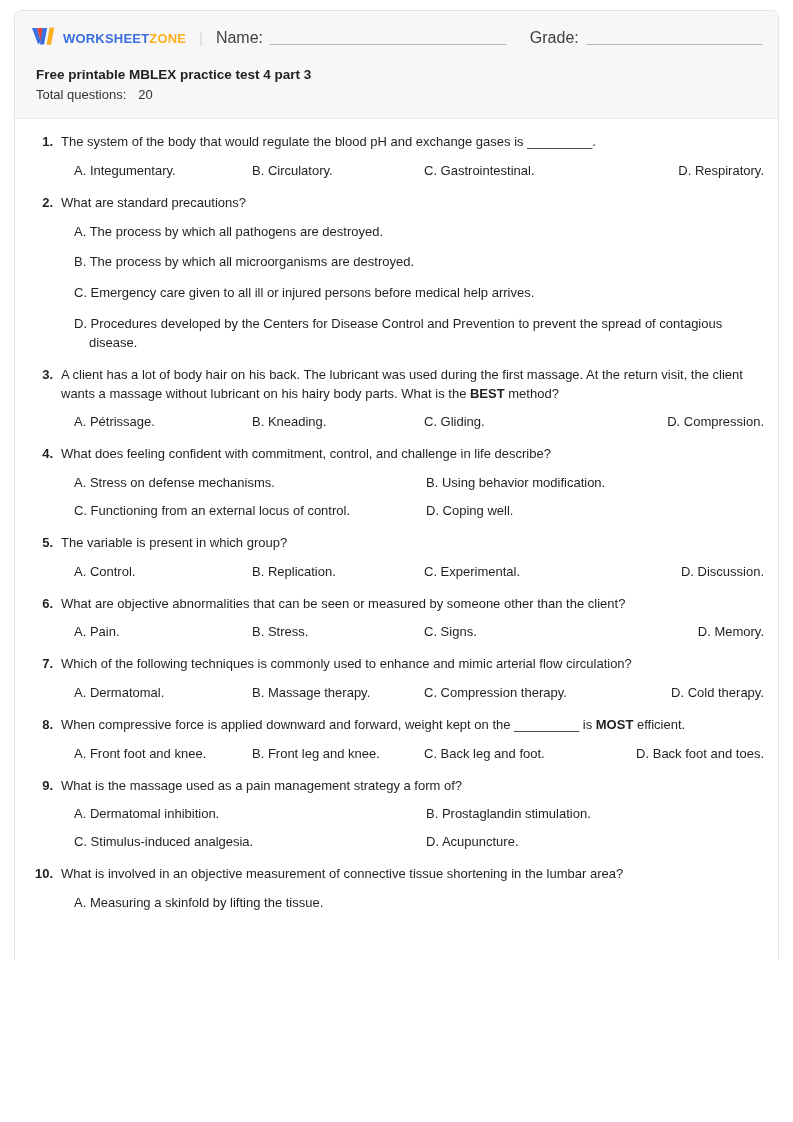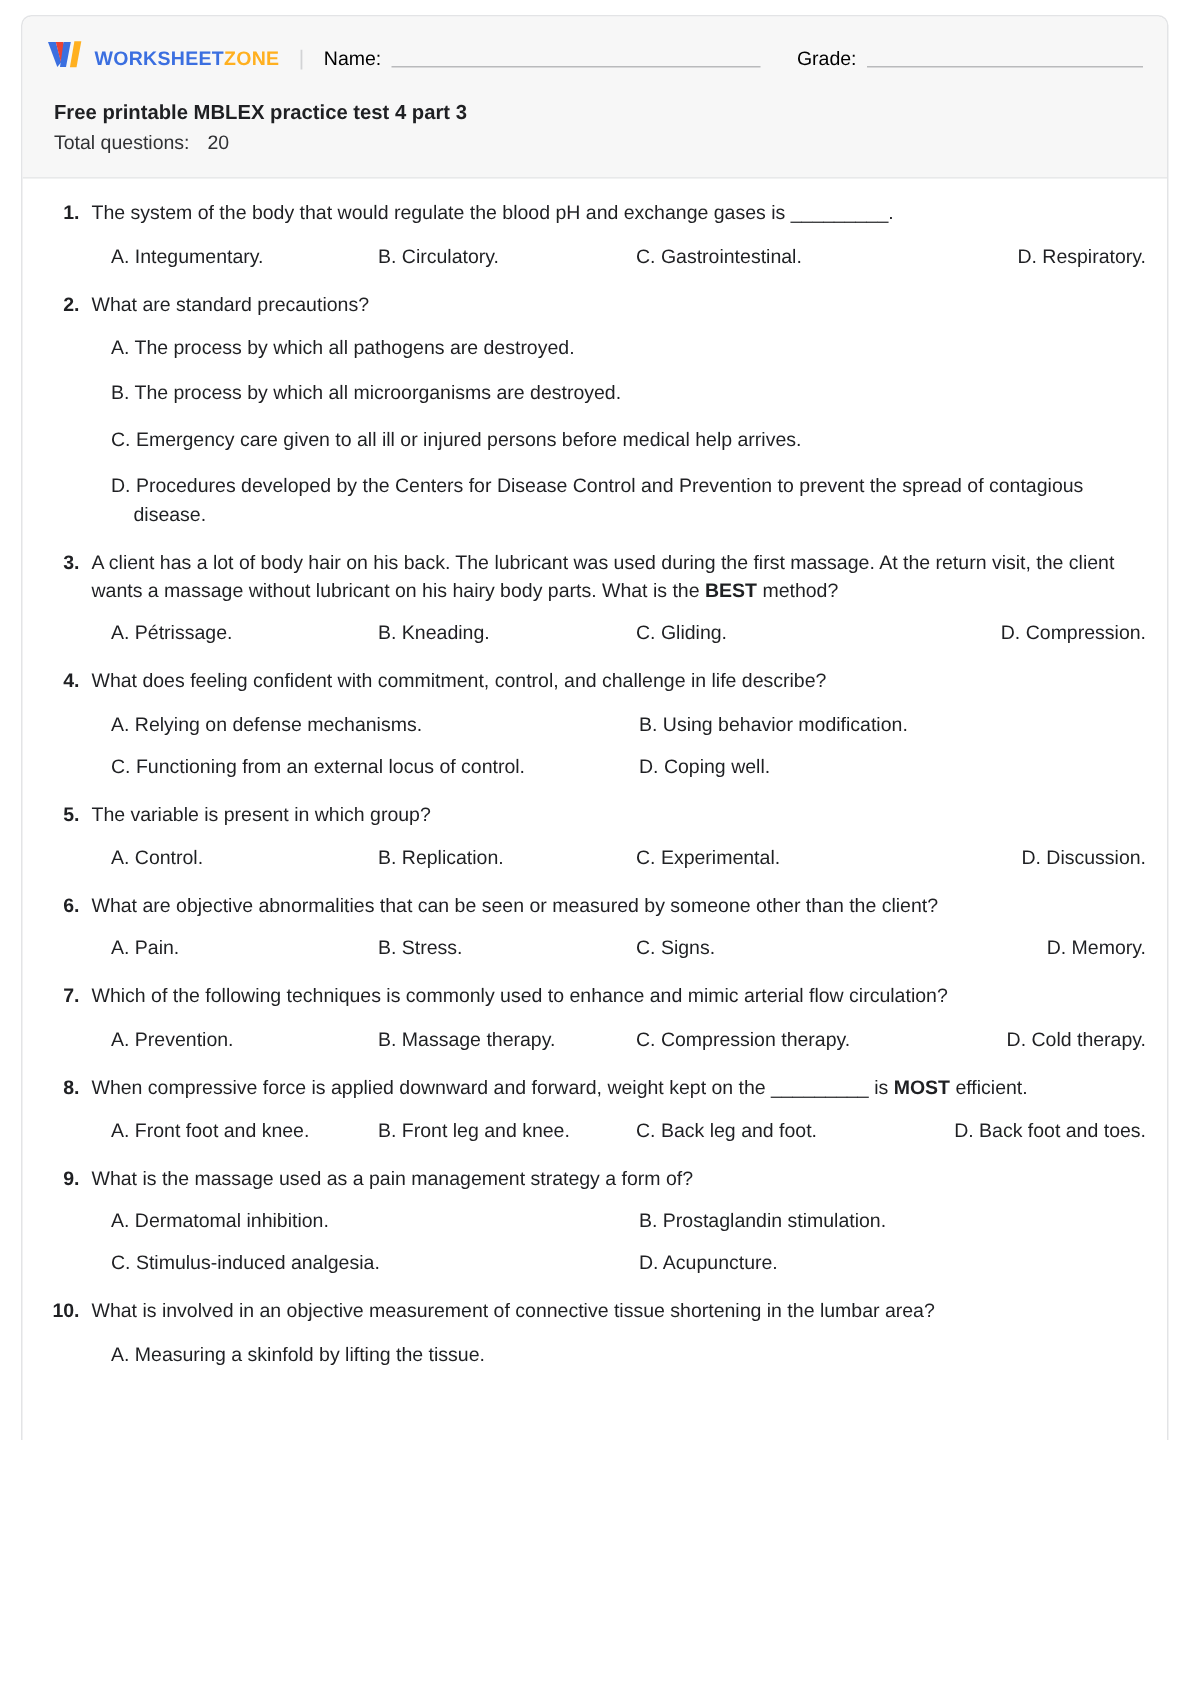--- a/index.html
+++ b/index.html
@@ -51,22 +51,22 @@
   .logo-text .w { color: #3b6fe0; }
   .logo-text .z { color: #ffb020; }
 
   .divider-pipe {
     color: #d2d3d5;
     margin: 0 13px 0 13px;
     font-size: 14px;
     line-height: 1;
   }
   .field-label {
-    font-size: 13px;
-    color: #000000;
+    font-size: 16px;
+    color: #404040;
     white-space: nowrap;
   }
   .field-rule {
     border-bottom: 1px solid #b9babc;
     height: 14px;
     margin: 0 0 0 7px;
   }
   #name-rule { width: 297px; }
   #grade-rule { width: 222px; }
   #grade-label { margin-left: 24px; }
@@ -242,21 +242,21 @@
               <div class="opt opt-hang">C. Gliding.</div>
               <div class="opt opt-hang">D. Compression.</div>
             </div>
           </div>
         </div>
         <div class="question">
           <div class="q-num">4.</div>
           <p class="q-text">What does feeling confident with commitment, control, and challenge in life describe?</p>
           <div class="opts cols2">
             <div class="opt-row">
-              <div class="opt opt-hang">A. Relying on defense mechanisms.</div>
+              <div class="opt opt-hang">A. Stress on defense mechanisms.</div>
               <div class="opt opt-hang">B. Using behavior modification.</div>
             </div>
             <div class="opt-row">
               <div class="opt opt-hang">C. Functioning from an external locus of control.</div>
               <div class="opt opt-hang">D. Coping well.</div>
             </div>
           </div>
         </div>
         <div class="question">
           <div class="q-num">5.</div>
@@ -280,21 +280,21 @@
               <div class="opt opt-hang">C. Signs.</div>
               <div class="opt opt-hang">D. Memory.</div>
             </div>
           </div>
         </div>
         <div class="question">
           <div class="q-num">7.</div>
           <p class="q-text">Which of the following techniques is commonly used to enhance and mimic arterial flow circulation?</p>
           <div class="opts cols4">
             <div class="opt-row">
-              <div class="opt opt-hang">A. Prevention.</div>
+              <div class="opt opt-hang">A. Dermatomal.</div>
               <div class="opt opt-hang">B. Massage therapy.</div>
               <div class="opt opt-hang">C. Compression therapy.</div>
               <div class="opt opt-hang">D. Cold therapy.</div>
             </div>
           </div>
         </div>
         <div class="question">
           <div class="q-num">8.</div>
           <p class="q-text">When compressive force is applied downward and forward, weight kept on the _________ is <b>MOST</b> efficient.</p>
           <div class="opts cols4">

